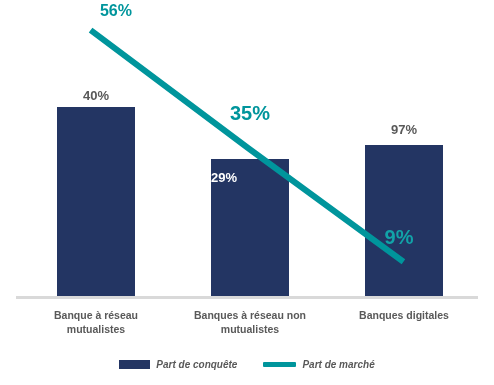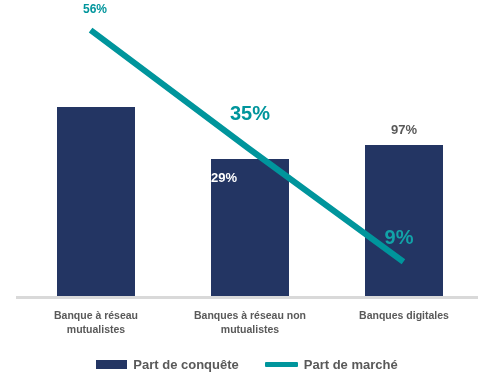--- a/index.html
+++ b/index.html
@@ -111,44 +111,46 @@
     background: #233563;
   }
   .legend-swatch-line {
     width: 33px;
     height: 5px;
     background: #00959C;
     border-radius: 1px;
   }
   .legend-text {
     color: #595959;
-    font-size: 13px;
+    font-size: 10px;
     font-weight: bold;
     white-space: nowrap;
+    font-style: italic;
   }
 </style>
 </head>
 <body>
 
 <div id="chart-root">
 
   <div id="plot-area">
 
     <div class="bar" style="left:57px; top:107px; width:78px; height:190px;"></div>
     <div class="bar" style="left:211px; top:159px; width:78px; height:138px;"></div>
     <div class="bar" style="left:365px; top:145px; width:78px; height:152px;"></div>
 
+    <div class="bar-value-outside" style="left:57px; top:88px; width:78px;">40%</div>
     <div class="bar-value-inside" style="left:211px; top:170px; width:78px;">29%</div>
     <div class="bar-value-outside" style="left:365px; top:122px; width:78px;">97%</div>
 
     <svg id="line-layer" viewBox="0 0 494 300" preserveAspectRatio="none">
       <polyline points="93,32 248,148 401,260" fill="none" stroke="#00959C" stroke-width="6" stroke-linecap="square" stroke-linejoin="miter"></polyline>
     </svg>
 
-    <div class="line-value" style="left:58px; top:2px; width:74px; font-size:12px;">56%</div>
+    <div class="line-value" style="left:58px; top:2px; width:74px; font-size:16px;text-align:right;">56%</div>
     <div class="line-value" style="left:213px; top:102px; width:74px;">35%</div>
     <div class="line-value on-dark" style="left:371px; top:226px; width:56px;">9%</div>
 
   </div>
 
   <div id="axis-line"></div>
 
   <div id="category-labels">
     <div class="cat-label" style="left:36px; top:6px; width:120px;">
       <div>Banque à réseau</div>

